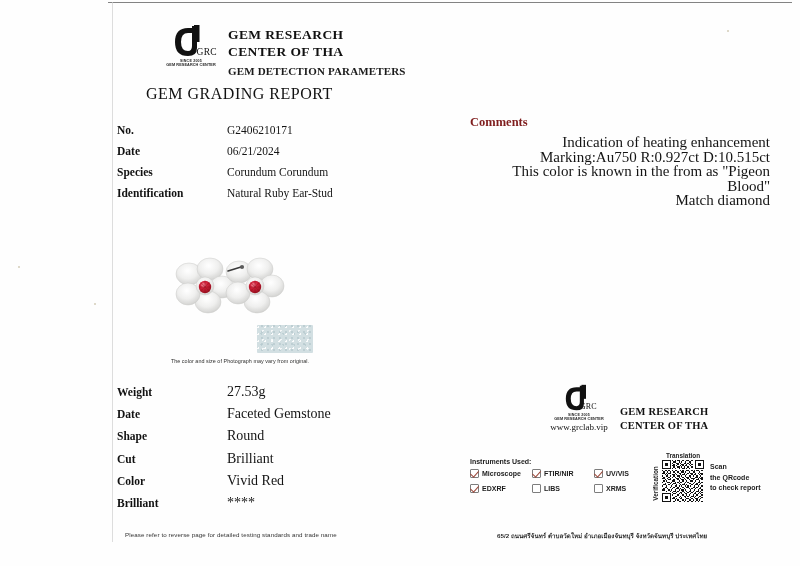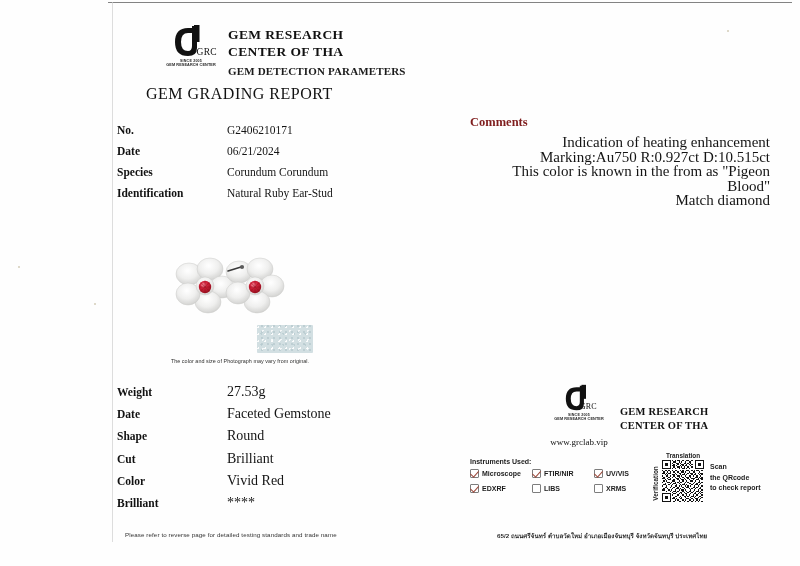--- a/index.html
+++ b/index.html
@@ -96,21 +96,21 @@
   .props { position: absolute; left: 117px; top: 384px; width: 330px; }
   .prop-row { display: flex; height: 22.2px; align-items: baseline; }
   .prop-label { width: 110px; font-size: 11.5px; font-weight: bold; color: #111; }
   .prop-value { font-size: 14px; color: #141414; }
 
   
   .seal { position: absolute; left: 524px; top: 384px; width: 110px; text-align: center; }
   .seal .logo-mark { width: 40px; height: 28px; }
   .seal .logo-grc { font-size: 8px; right: 2px; }
   .seal-url {
-    font-size: 9px; color: #111; margin-top: 16px;
+    font-size: 9px; color: #111; margin-top: 1px;
     font-family: "Liberation Serif", serif;
   }
   .seal-org {
     position: absolute; left: 620px; top: 405px;
     font-size: 10.5px; font-weight: bold; color: #111; line-height: 14px; letter-spacing:.2px;
   }
 
   
   .instruments { position: absolute; left: 470px; top: 458px; width: 175px; }
   .instr-title {

